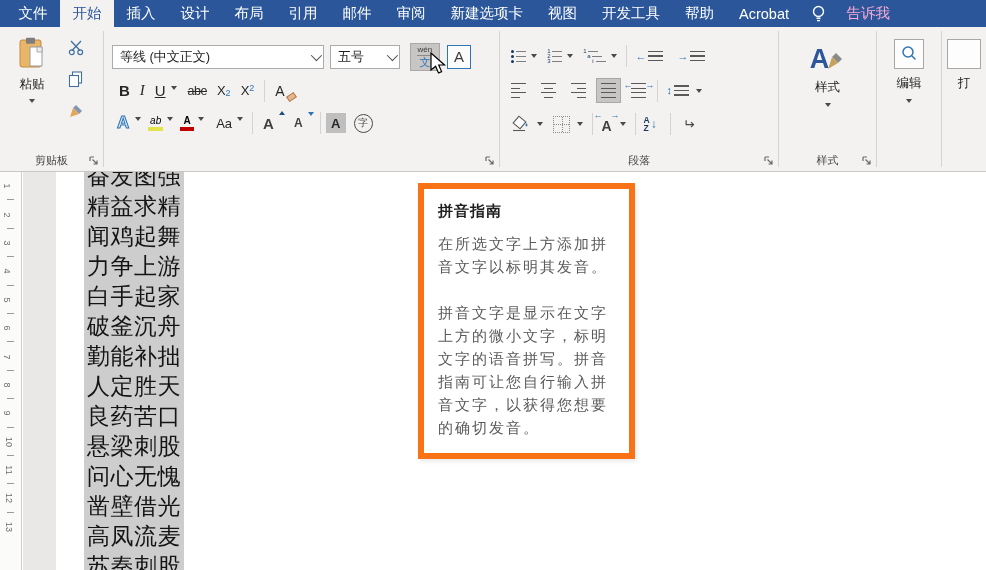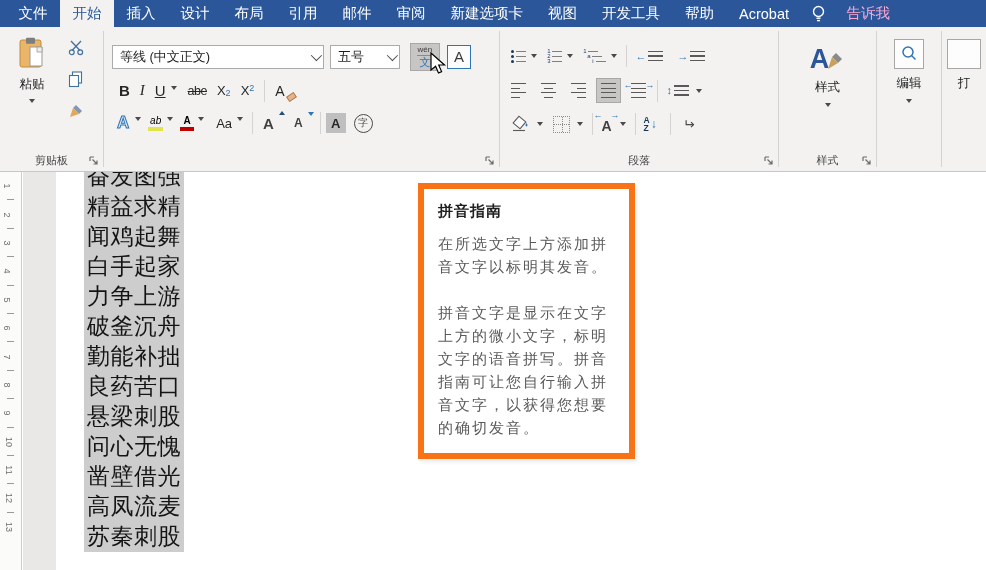--- a/index.html
+++ b/index.html
@@ -667,35 +667,38 @@
 
       <div class="idiom-row">
         <span>精益求精</span>
       </div>
 
       <div class="idiom-row">
         <span>闻鸡起舞</span>
       </div>
 
       <div class="idiom-row">
+        <span>力争上游</span>
+      </div>
+
+      <div class="idiom-row">
         <span>白手起家</span>
       </div>
 
       <div class="idiom-row">
-        <span>力争上游</span>
-      </div>
-
-      <div class="idiom-row">
         <span>破釜沉舟</span>
       </div>
 
       <div class="idiom-row">
         <span>勤能补拙</span>
       </div>
 
+      <div class="idiom-row">
+        <span>人定胜天</span>
+      </div>
 
       <div class="idiom-row">
         <span>良药苦口</span>
       </div>
 
       <div class="idiom-row">
         <span>悬梁刺股</span>
       </div>
 
       <div class="idiom-row">

